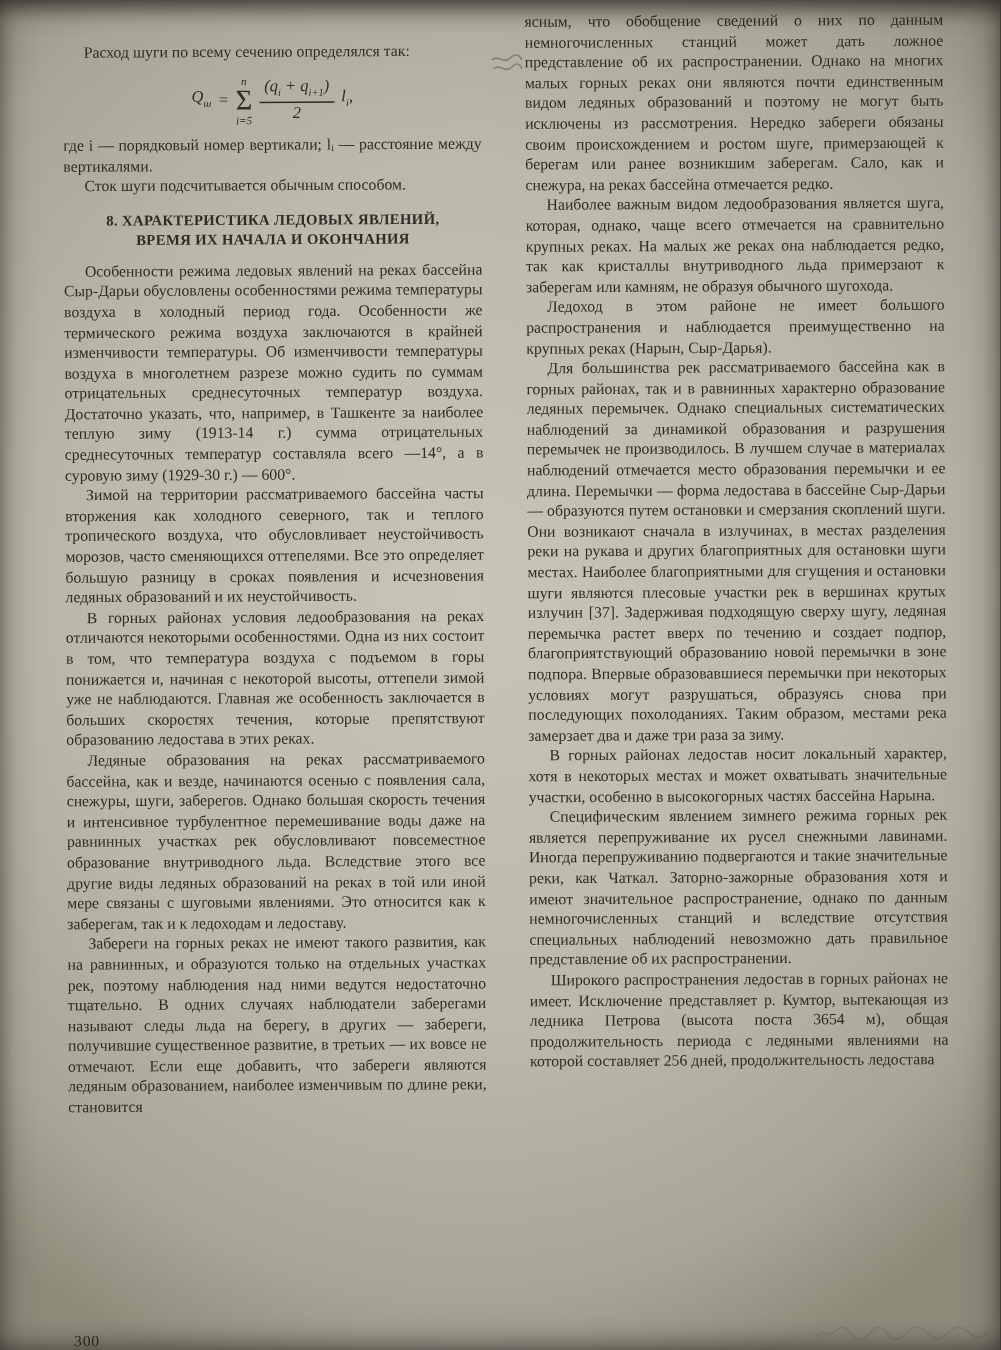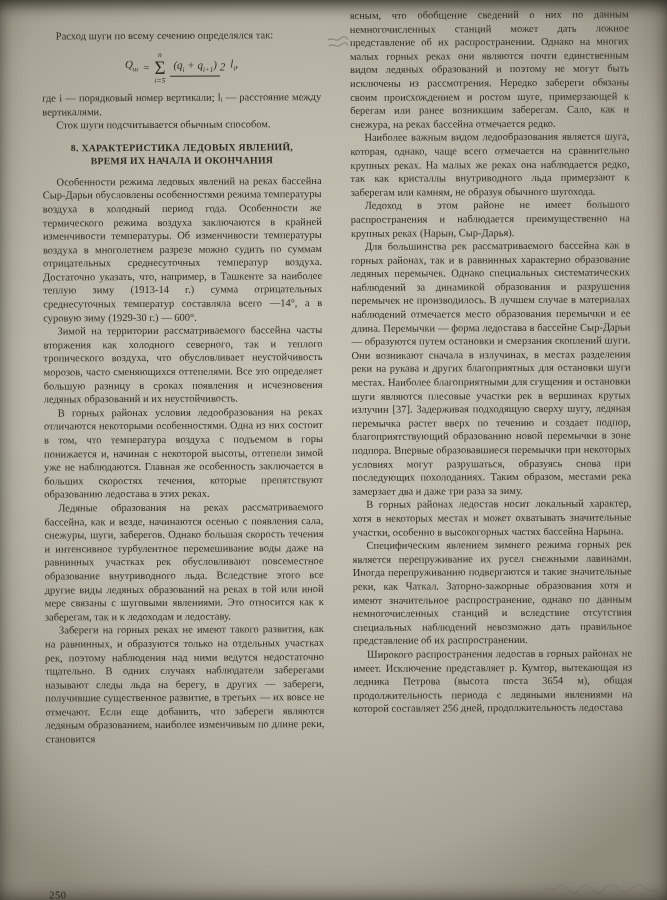--- a/index.html
+++ b/index.html
@@ -50,21 +50,21 @@
     margin:8px 0 6px;
     font-size:11px;
     position:relative;
   }
   .it{font-style:italic;}
   .formula sub{font-size:7px;font-style:italic;}
   .f-lhs{font-style:italic;}
   .f-sum{display:inline-flex;flex-direction:column;align-items:center;line-height:1;}
   .f-lim{font-size:7.5px;font-style:italic;line-height:1.1;}
   .f-sigma{font-size:19px;line-height:.95;font-style:normal;}
-  .f-frac{display:inline-flex;flex-direction:row;align-items:center;line-height:1.25;font-style:italic;}
+  .f-frac{display:inline-flex;flex-direction:column;align-items:center;line-height:1.25;font-style:italic;}
   .f-num{border-bottom:1px solid #2e2c25;padding:0 3px 1px;}
   .f-den{padding-top:1px;}
   .page-number{
     position:absolute;left:47px;top:888px;
     font-size:10.5px;letter-spacing:.5px;
   }
   .pencil-margin-mark{
     position:absolute;left:328px;top:34px;opacity:.65;
   }
   .pencil-note{
@@ -110,21 +110,21 @@
     <div class="col col-right">
       <p class="noindent">ясным, что обобщение сведений о них по данным немногочисленных станций может дать ложное представление об их распространении. Однако на многих малых горных реках они являются почти единственным видом ледяных образований и поэтому не могут быть исключены из рассмотрения. Нередко забереги обязаны своим происхождением и ростом шуге, примерзающей к берегам или ранее возникшим заберегам. Сало, как и снежура, на реках бассейна отмечается редко.</p>
       <p>Наиболее важным видом ледообразования является шуга, которая, однако, чаще всего отмечается на сравнительно крупных реках. На малых же реках она наблюдается редко, так как кристаллы внутриводного льда примерзают к заберегам или камням, не образуя обычного шугохода.</p>
       <p>Ледоход в этом районе не имеет большого распространения и наблюдается преимущественно на крупных реках (Нарын, Сыр-Дарья).</p>
       <p>Для большинства рек рассматриваемого бассейна как в горных районах, так и в равнинных характерно образование ледяных перемычек. Однако специальных систематических наблюдений за динамикой образования и разрушения перемычек не производилось. В лучшем случае в материалах наблюдений отмечается место образования перемычки и ее длина. Перемычки — форма ледостава в бассейне Сыр-Дарьи — образуются путем остановки и смерзания скоплений шуги. Они возникают сначала в излучинах, в местах разделения реки на рукава и других благоприятных для остановки шуги местах. Наиболее благоприятными для сгущения и остановки шуги являются плесовые участки рек в вершинах крутых излучин [37]. Задерживая подходящую сверху шугу, ледяная перемычка растет вверх по течению и создает подпор, благоприятствующий образованию новой перемычки в зоне подпора. Впервые образовавшиеся перемычки при некоторых условиях могут разрушаться, образуясь снова при последующих похолоданиях. Таким образом, местами река замерзает два и даже три раза за зиму.</p>
       <p>В горных районах ледостав носит локальный характер, хотя в некоторых местах и может охватывать значительные участки, особенно в высокогорных частях бассейна Нарына.</p>
       <p>Специфическим явлением зимнего режима горных рек является перепруживание их русел снежными лавинами. Иногда перепруживанию подвергаются и такие значительные реки, как Чаткал. Заторно-зажорные образования хотя и имеют значительное распространение, однако по данным немногочисленных станций и вследствие отсутствия специальных наблюдений невозможно дать правильное представление об их распространении.</p>
       <p>Широкого распространения ледостав в горных районах не имеет. Исключение представляет р. Кумтор, вытекающая из ледника Петрова (высота поста 3654 м), общая продолжительность периода с ледяными явлениями на которой составляет 256 дней, продолжительность ледостава</p>
     </div>
 
-    <div class="page-number">250</div>
+    <div class="page-number">300</div>
 
     <svg class="pencil-margin-mark" width="24" height="18" viewBox="0 0 24 18">
       <path d="M2 6 C6 2, 10 9, 14 5 S 21 3, 22 6" fill="none" stroke="#6f6b5d" stroke-width="1.1"></path>
       <path d="M3 12 C7 8, 11 15, 15 11 S 21 9, 22 12" fill="none" stroke="#6f6b5d" stroke-width="1.1"></path>
     </svg>
 
     <svg class="pencil-note" width="118" height="16" viewBox="0 0 118 16">
       <path d="M2 10 C6 4, 10 12, 14 7 S 22 4, 26 9 S 34 13, 38 8 S 46 3, 50 9 S 58 12, 63 7 S 72 4, 77 9 S 86 12, 91 7 S 100 5, 105 9 S 112 11, 116 8" fill="none" stroke="#7a7567" stroke-width="1"></path>
     </svg>
 

